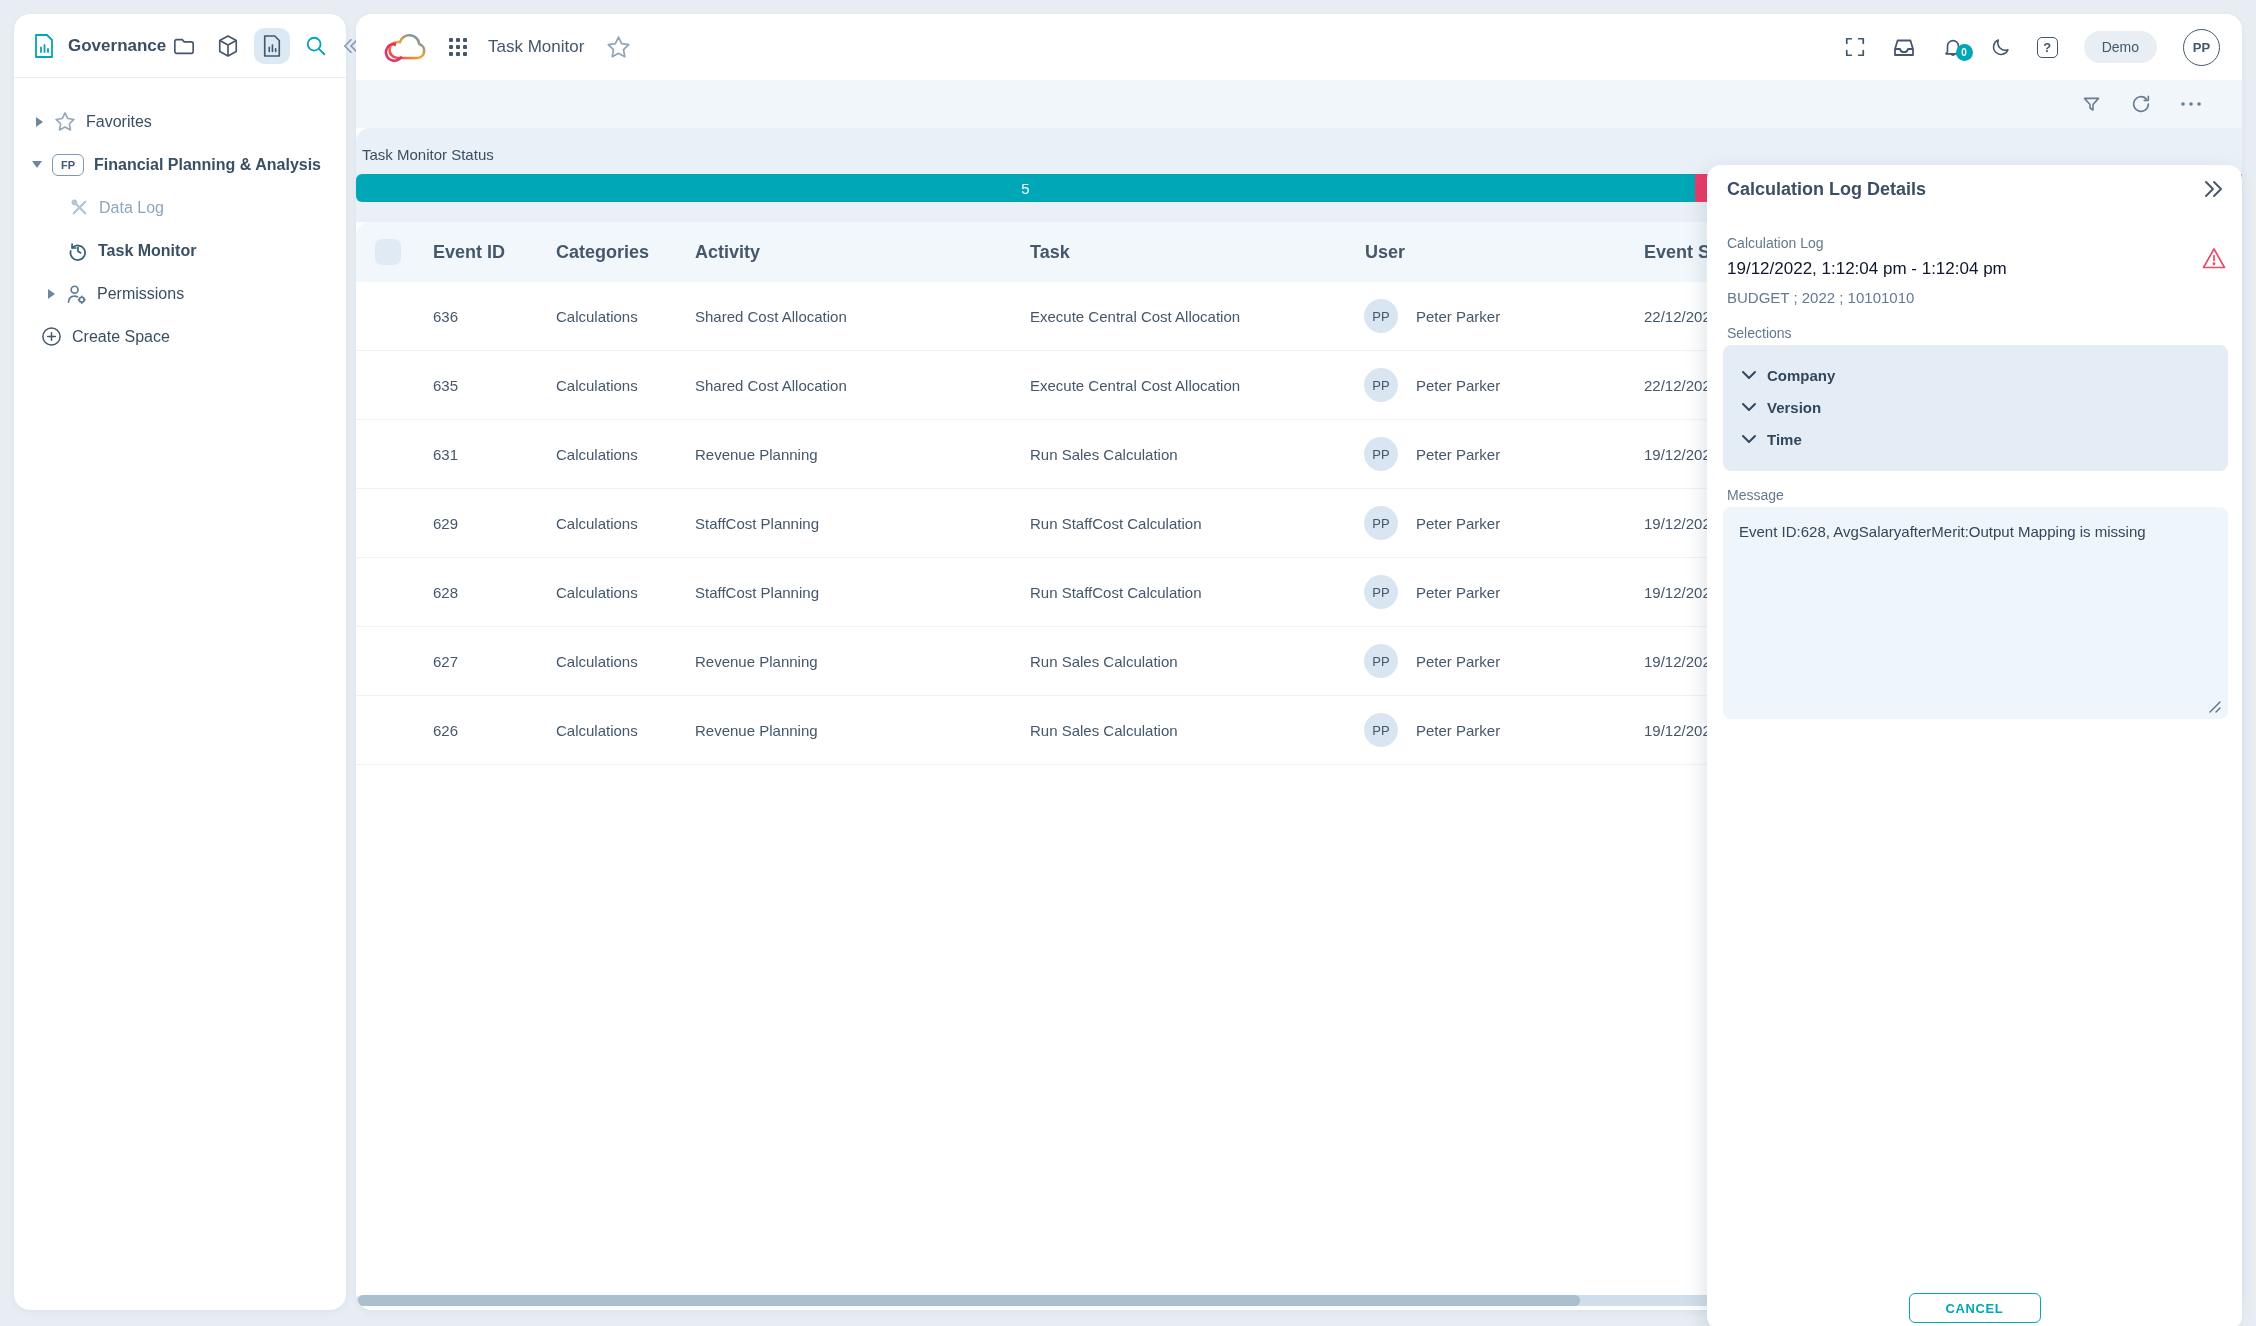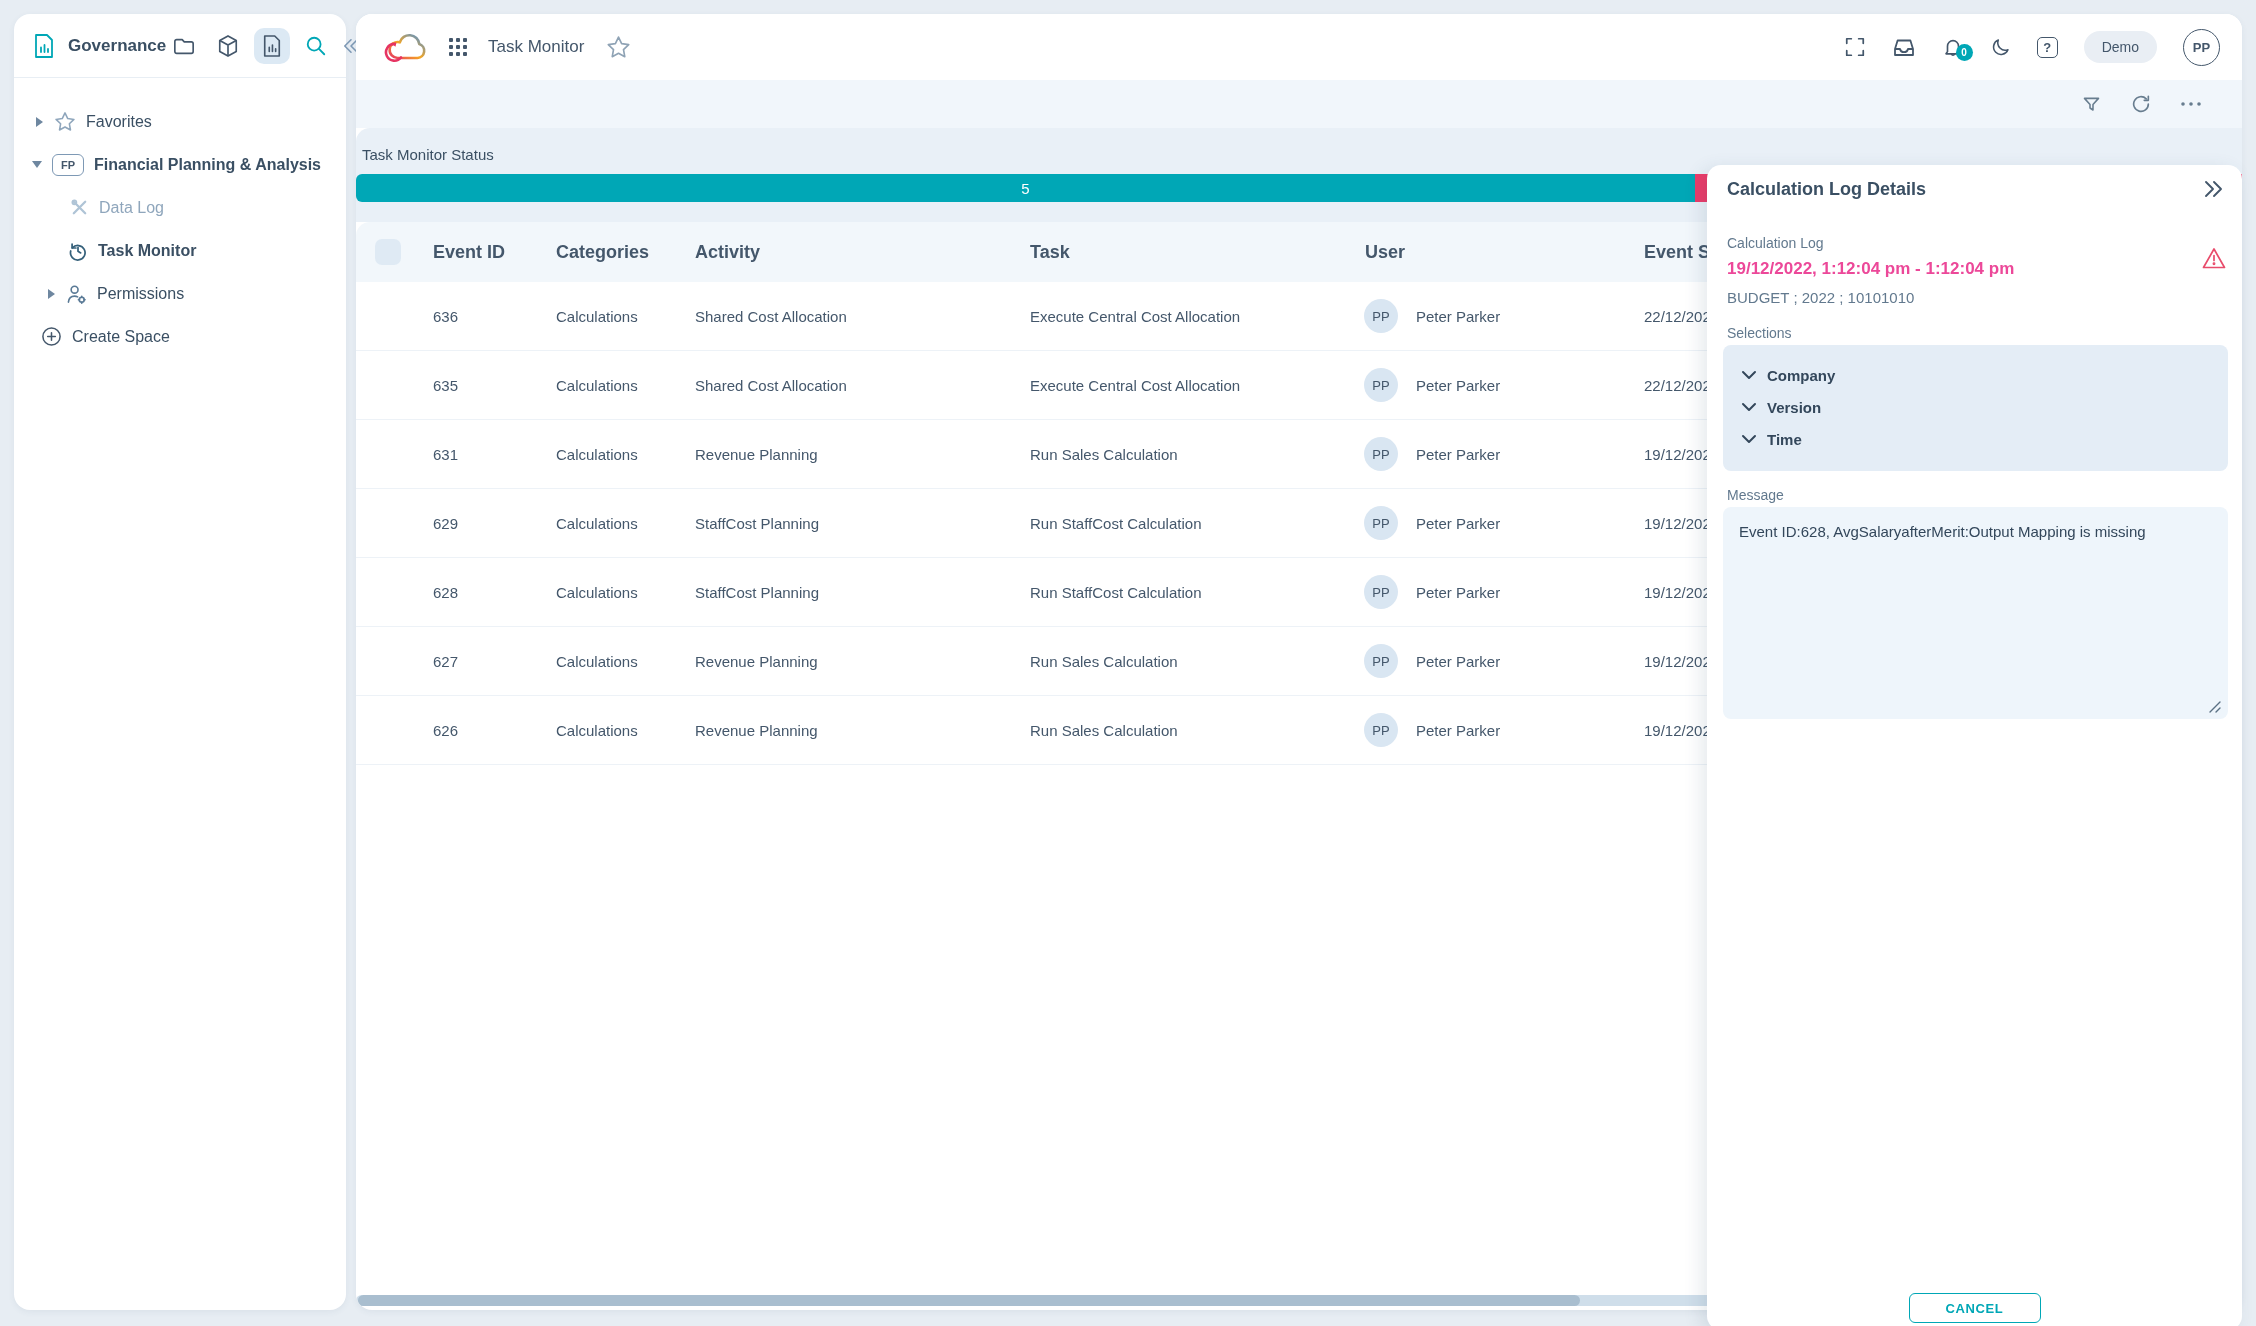--- a/index.html
+++ b/index.html
@@ -107,21 +107,21 @@
   
   .panel {
     position:absolute; left:1707px; top:145px; width:535px; height:1165px;
     background:#fff; border-radius:14px;
     box-shadow:-6px 4px 18px rgba(50,80,110,.12);
     margin-top:20px;
   }
   .panel-title { position:absolute; left:20px; top:14px; font-size:18px; font-weight:700; color:#3A4F63; }
   .panel-collapse { position:absolute; right:18px; top:14px; cursor:pointer; }
   .log-label { position:absolute; left:20px; top:70px; font-size:14px; color:#62798E; }
-  .log-time  { position:absolute; left:20px; top:94px; font-size:17px; font-weight:700; color:#ec4899; }
+  .log-time  { position:absolute; left:20px; top:94px; font-size:17px; font-weight:400; color:#0f172a; }
   .log-ctx   { position:absolute; left:20px; top:124px; font-size:15px; color:#62798E; }
   .warn-ic   { position:absolute; right:16px; top:82px; }
   .sel-label { position:absolute; left:20px; top:160px; font-size:14px; color:#62798E; }
   .sel-box   { position:absolute; left:16px; right:14px; top:180px; height:126px; background:#E4EDF6; border-radius:8px; padding:14px 0 0 18px; }
   .sel-item  { height:32px; display:flex; align-items:center; gap:10px; font-size:15px; font-weight:700; color:#33475B; cursor:pointer; }
   .msg-label { position:absolute; left:20px; top:322px; font-size:14px; color:#62798E; }
   .msg-box   { position:absolute; left:16px; right:14px; top:342px; height:212px; background:#EEF5FB; border-radius:8px; padding:16px; font-size:15px; color:#33475B; }
   .resize-h  { position:absolute; right:7px; bottom:6px; }
   .cancel-btn {
     position:absolute; left:50%; transform:translateX(-50%); top:1128px;

